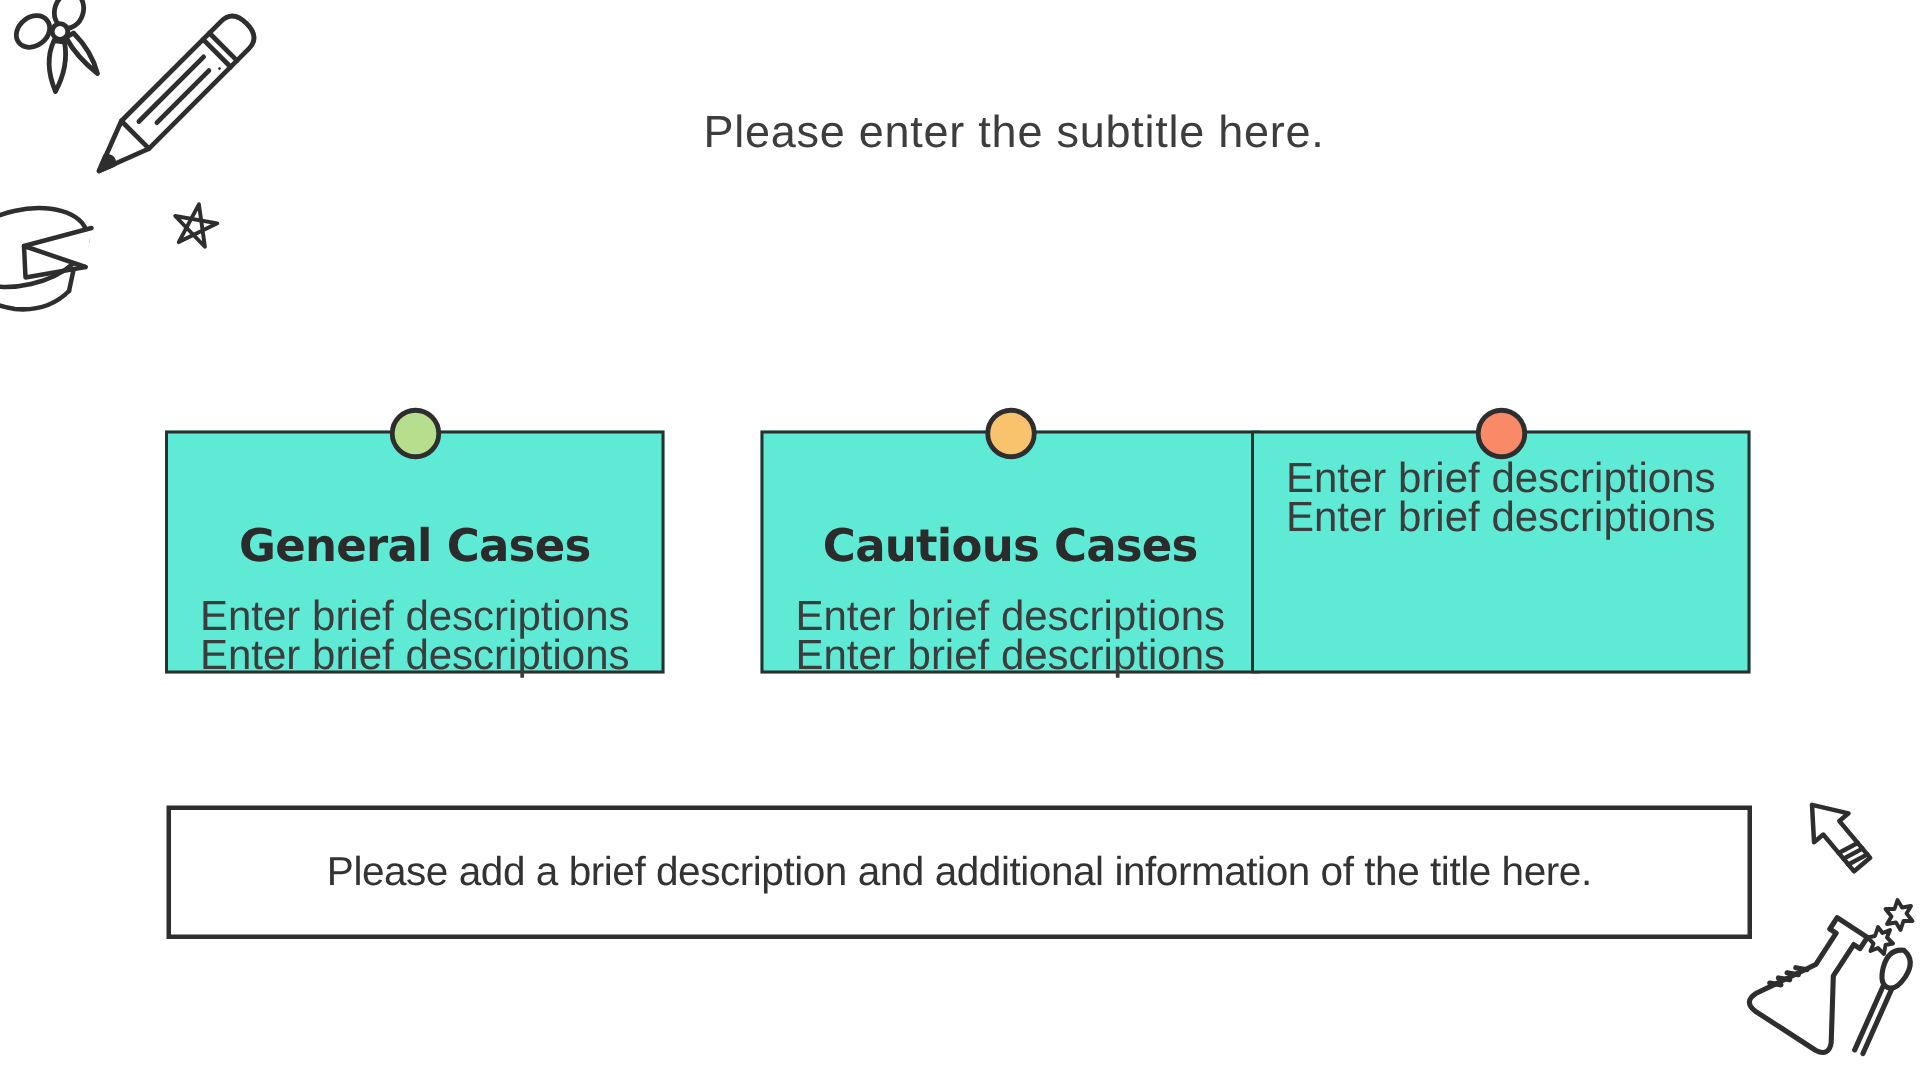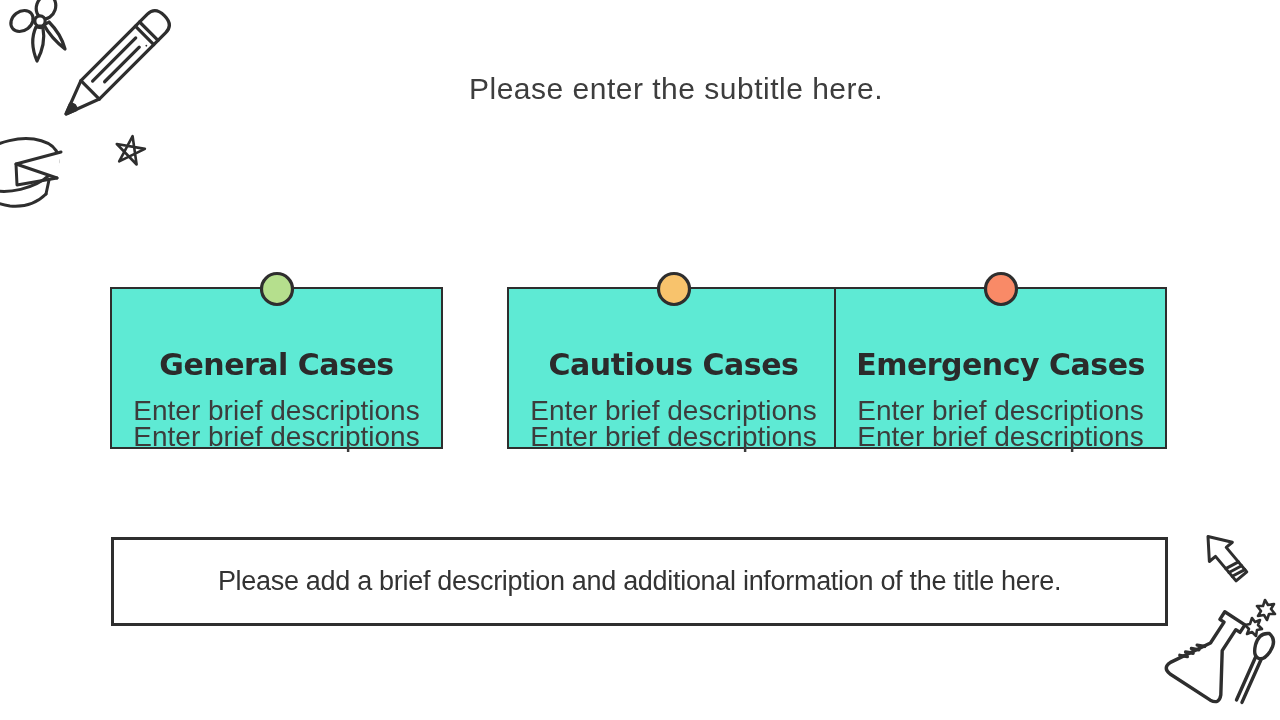--- a/index.html
+++ b/index.html
@@ -142,21 +142,20 @@
     <div class="desc">
       <div>Enter brief descriptions</div>
       <div>Enter brief descriptions</div>
     </div>
   </div>
 
   <div class="card c3">
     <svg class="dot" width="38" height="38" viewBox="0 0 38 38">
       <circle cx="19" cy="19" r="15.5" stroke="#2e2e2e" stroke-width="3.2" fill="#f98a67"></circle>
     </svg>
-    <h2>Emergency Cases</h2>
     <div class="desc">
       <div>Enter brief descriptions</div>
       <div>Enter brief descriptions</div>
     </div>
   </div>
 
   <div class="footer">
     <span>Please add a brief description and additional information of the title here.</span>
   </div>
 

